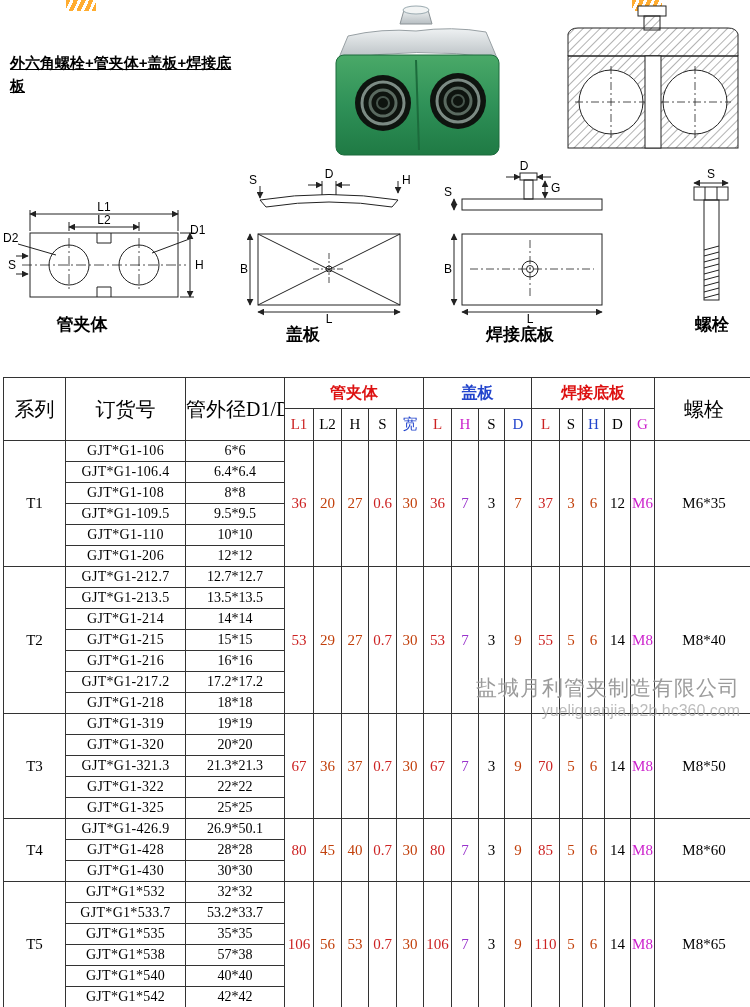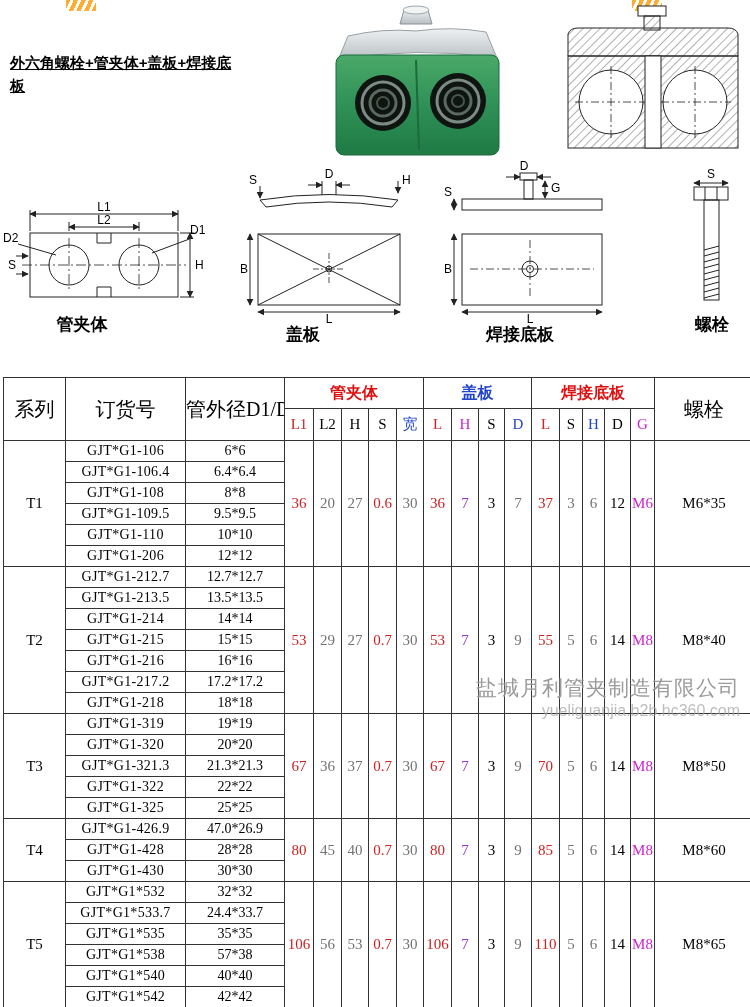--- a/index.html
+++ b/index.html
@@ -32,21 +32,21 @@
   .spec tbody td { height:21px; }
   .th-cn { font-size:20px; font-weight:normal; }
   .g-red  { color:#d11; font-size:16px; font-weight:bold; }
   .g-blue { color:#24c; font-size:16px; font-weight:bold; }
   .h-red{color:#c22;} .h-blue{color:#24c;} .h-magenta{color:#c2c;} .h-black{color:#000;}
   .spec thead tr:nth-child(2) th { font-size:15px; font-weight:normal; }
   .td-series { font-size:15px; }
   .td-order  { font-size:14px; letter-spacing:.3px; }
   .td-od     { font-size:14px; }
   .td-val    { font-size:15px; }
-  .v-red{color:#c22;} .v-blue{color:#737373;} .v-purple{color:#93c;}
+  .v-red{color:#c22;} .v-blue{color:#c2410c;} .v-purple{color:#93c;}
   .v-magenta{color:#c2c;} .v-black{color:#000;}
 
   .watermark { position:absolute; right:10px; bottom:4px; text-align:right;
     pointer-events:none; z-index:5;margin-left:46px; }
   .wm-company { font-size:21px; letter-spacing:1px; color:rgba(130,130,130,.8);
     text-shadow:0 0 2px rgba(255,255,255,.9); }
   .wm-url { font-size:16px; color:rgba(165,165,165,.75); }
 </style>
 </head>
 <body>
@@ -380,21 +380,21 @@
           <td class="td-order">GJT*G1-322</td>
           <td class="td-od">22*22</td>
         </tr>
         <tr>
           <td class="td-order">GJT*G1-325</td>
           <td class="td-od">25*25</td>
         </tr>
         <tr>
           <td class="td-series" rowspan="3">T4</td>
           <td class="td-order">GJT*G1-426.9</td>
-          <td class="td-od">47.0*26.9</td>
+          <td class="td-od">26.9*50.1</td>
           <td class="td-val v-red" rowspan="3">80</td>
           <td class="td-val v-blue" rowspan="3">45</td>
           <td class="td-val v-blue" rowspan="3">40</td>
           <td class="td-val v-red" rowspan="3">0.7</td>
           <td class="td-val v-blue" rowspan="3">30</td>
           <td class="td-val v-red" rowspan="3">80</td>
           <td class="td-val v-purple" rowspan="3">7</td>
           <td class="td-val v-black" rowspan="3">3</td>
           <td class="td-val v-blue" rowspan="3">9</td>
           <td class="td-val v-red" rowspan="3">85</td>
@@ -427,21 +427,21 @@
           <td class="td-val v-blue" rowspan="6">9</td>
           <td class="td-val v-red" rowspan="6">110</td>
           <td class="td-val v-blue" rowspan="6">5</td>
           <td class="td-val v-blue" rowspan="6">6</td>
           <td class="td-val v-black" rowspan="6">14</td>
           <td class="td-val v-magenta" rowspan="6">M8</td>
           <td class="td-val v-black" rowspan="6">M8*65</td>
         </tr>
         <tr>
           <td class="td-order">GJT*G1*533.7</td>
-          <td class="td-od">24.4*33.7</td>
+          <td class="td-od">53.2*33.7</td>
         </tr>
         <tr>
           <td class="td-order">GJT*G1*535</td>
           <td class="td-od">35*35</td>
         </tr>
         <tr>
           <td class="td-order">GJT*G1*538</td>
           <td class="td-od">57*38</td>
         </tr>
         <tr>

